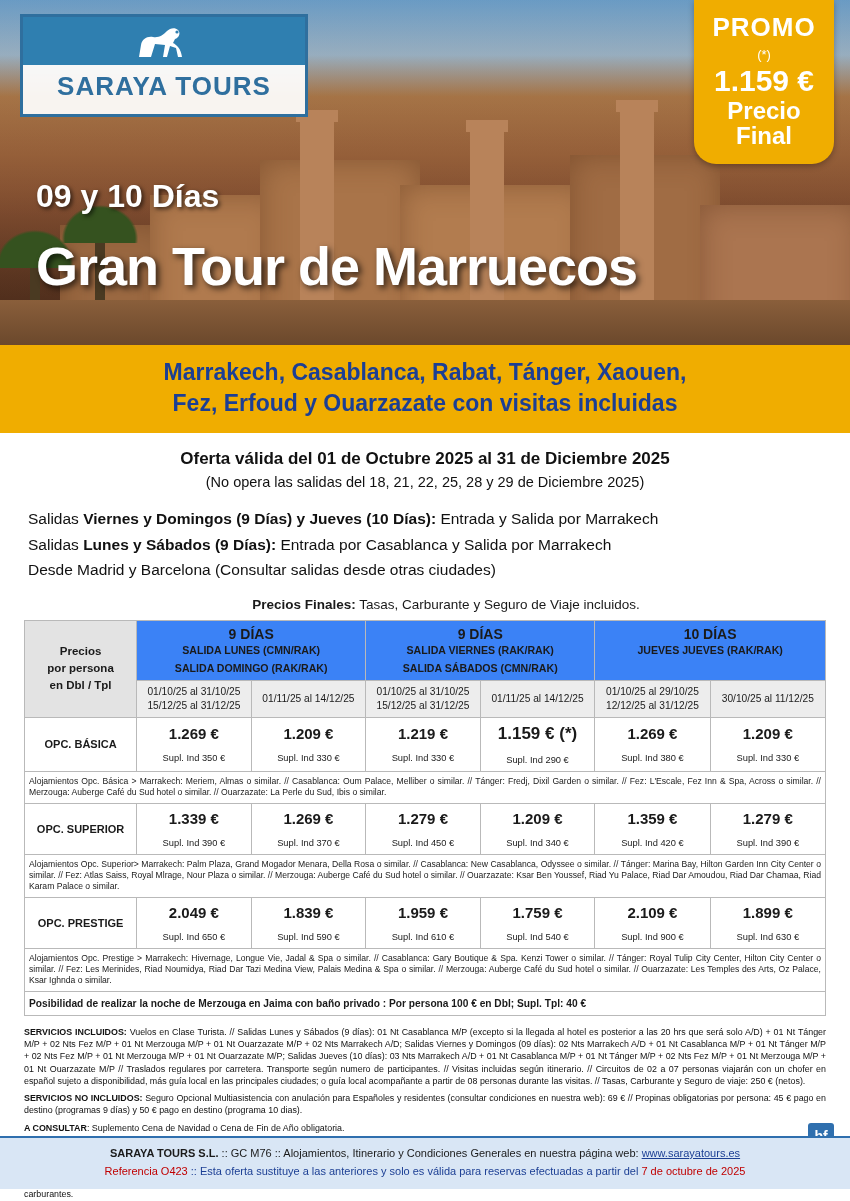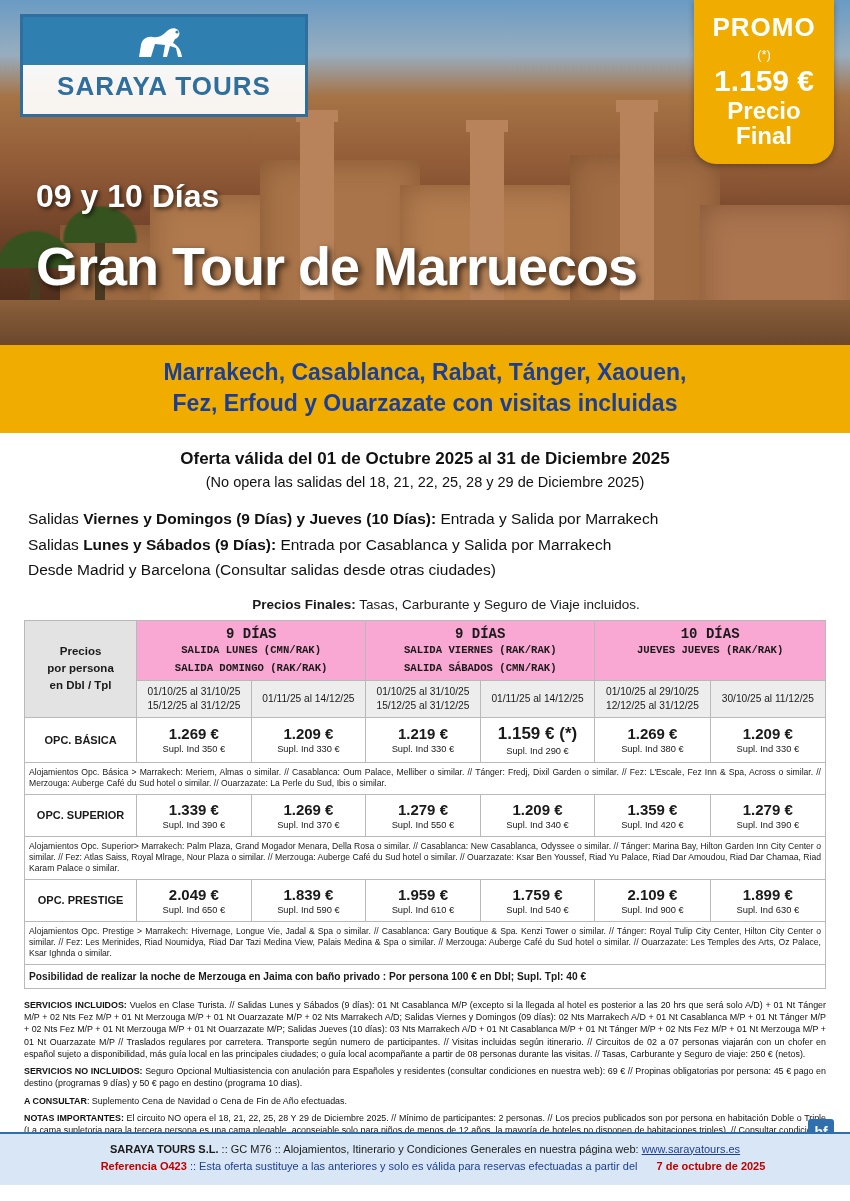--- a/index.html
+++ b/index.html
@@ -93,32 +93,32 @@
   .departures { margin:16px 28px 0 28px; font-size:15.5px; line-height:1.65; color:#111; }
   .departures b { font-weight:bold; }
 
   .prices-note { text-align:center; font-size:13.5px; margin:14px 0 8px;padding-left:42px; }
   .prices-note b { font-weight:bold; }
 
   
   .tbl-wrap { margin:0 24px; }
   table.prices { width:100%; border-collapse:collapse; table-layout:fixed; }
   table.prices td, table.prices th { border:1px solid #b9b9b9; }
-  .hdr-grey { background:#f9a8d4; text-align:center; font-weight:bold;font-family:Liberation Mono, monospace; }
+  .hdr-grey { background:#3b82f6; text-align:center; font-weight:bold; }
   .cell-left {
     background:#e3e3e3; text-align:center; font-weight:bold; font-size:11.5px; line-height:1.5;
   }
   .daysrow { font-size:14px; padding:4px 2px 1px; }
   .salida { font-size:10.6px; padding:0 2px 4px; line-height:1.35; }
   .daterow td { font-size:10.2px; padding:4px 2px; text-align:center; line-height:1.35; background:#ededed; }
   .optname { font-size:11px; font-weight:bold; text-align:center; padding:8px 2px; }
   .pricecell { text-align:center; padding:6px 2px; }
   .pricecell .big { font-size:15px; font-weight:bold; }
   .pricecell .big.hl { font-size:17px; }
-  .pricecell .sup { font-size:9.3px; margin-top:2px; }
+  .pricecell .sup { font-size:9.3px; margin-top:11px; }
   .notes-row td { font-size:8.6px; line-height:1.32; padding:4px 4px; text-align:justify; border-top:none; }
   .merz { font-size:10.2px; font-weight:bold; padding:6px 4px; }
 
   
   .services { margin:10px 24px 0; font-size:8.9px; line-height:1.38; text-align:justify; color:#111; }
   .services p { margin:0 0 5px 0; }
   .services b { font-weight:bold; }
 
   
   .bf {
@@ -128,21 +128,21 @@
   }
 
   
   .footer {
     position:absolute; left:0; right:0; bottom:16px;
     background:#d9e6f5; border-top:2px solid #2f6fae;
     text-align:center; font-size:11px; line-height:1.6; padding:7px 10px 9px;
     color:#1a1a1a;
   }
   .footer .l1 b { font-weight:bold; }
-  .footer .red { color:#c00000; font-weight:bold;margin-left:16px; }
+  .footer .red { color:#c00000; font-weight:normal; }
   .footer .blue { color:#1c3f94; }
   .footer a { color:#1c3f94; }
 </style>
 </head>
 <body>
 
 <div class="page">
 
   <div class="hero">
     <div class="kasbah">
@@ -299,21 +299,21 @@
         <td class="pricecell">
           <div class="big">1.339 €</div>
           <div class="sup">Supl. Ind 390 €</div>
         </td>
         <td class="pricecell">
           <div class="big">1.269 €</div>
           <div class="sup">Supl. Ind 370 €</div>
         </td>
         <td class="pricecell">
           <div class="big">1.279 €</div>
-          <div class="sup">Supl. Ind 550 €</div>
+          <div class="sup">Supl. Ind 450 €</div>
         </td>
         <td class="pricecell">
           <div class="big">1.209 €</div>
           <div class="sup">Supl. Ind 340 €</div>
         </td>
         <td class="pricecell">
           <div class="big">1.359 €</div>
           <div class="sup">Supl. Ind 420 €</div>
         </td>
         <td class="pricecell">
@@ -364,21 +364,21 @@
   </div>
 
   <div class="services">
     <p>
       <b>SERVICIOS INCLUIDOS:</b><span> Vuelos en Clase Turista. // Salidas Lunes y Sábados (9 días): 01 Nt Casablanca M/P (excepto si la llegada al hotel es posterior a las 20 hrs que será solo A/D) + 01 Nt Tánger M/P + 02 Nts Fez M/P + 01 Nt Merzouga M/P + 01 Nt Ouarzazate M/P + 02 Nts Marrakech A/D; Salidas Viernes y Domingos (09 días):  02 Nts Marrakech A/D + 01 Nt Casablanca M/P + 01 Nt Tánger M/P + 02 Nts Fez M/P + 01 Nt Merzouga M/P + 01 Nt Ouarzazate M/P; Salidas Jueves (10 días): 03 Nts Marrakech A/D + 01 Nt Casablanca M/P + 01 Nt Tánger M/P + 02 Nts Fez M/P + 01 Nt Merzouga M/P + 01 Nt Ouarzazate M/P // Traslados regulares por carretera. Transporte según numero de participantes. // Visitas incluidas según itinerario. // Circuitos de 02 a 07 personas viajarán con un chofer en español sujeto a disponibilidad, más guía local en las principales ciudades; o guía local acompañante a partir de 08 personas durante las visitas. // Tasas, Carburante y Seguro de viaje: 250 € (netos).</span>
     </p>
     <p>
       <b>SERVICIOS NO INCLUIDOS:</b><span> Seguro Opcional Multiasistencia con anulación para Españoles y residentes (consultar condiciones en nuestra web): 69 € // Propinas obligatorias por persona: 45 € pago en destino (programas 9 días) y 50 € pago en destino (programa 10 dias).</span>
     </p>
     <p>
-      <b>A CONSULTAR</b><span>: Suplemento Cena de Navidad o Cena de Fin de Año efectuadas.</span>
+      <b>A CONSULTAR</b><span>: Suplemento Cena de Navidad o Cena de Fin de Año obligatoria.</span>
     </p>
     <p>
       <b>NOTAS IMPORTANTES:</b><span> El circuito NO opera el 18, 21, 22, 25, 28 Y 29 de Diciembre 2025. // Mínimo de participantes: 2 personas. // Los precios publicados son por persona en habitación Doble o Triple (La cama supletoria para la tercera persona es una cama plegable, aconsejable solo para niños de menos de 12 años, la mayoría de hoteles no disponen de habitaciones triples). // Consultar condiciones de vuelos, los billetes ofertados son con reserva y emisión inmediata y NO reembolsables. // Saraya Tours no se responsabilizará de la perdida de conexiones en caso de cambios de horarios. // Oferta basada en condiciones especiales de contratación y cancelación en caso de desistimiento por parte del cliente. // Los precios finales pueden variar debido a modificaciones de tarifas, tasas y/o carburantes.</span>
     </p>
   </div>
 
   <div class="bf">bf</div>
 
   <div class="footer">
     <div class="l1">

